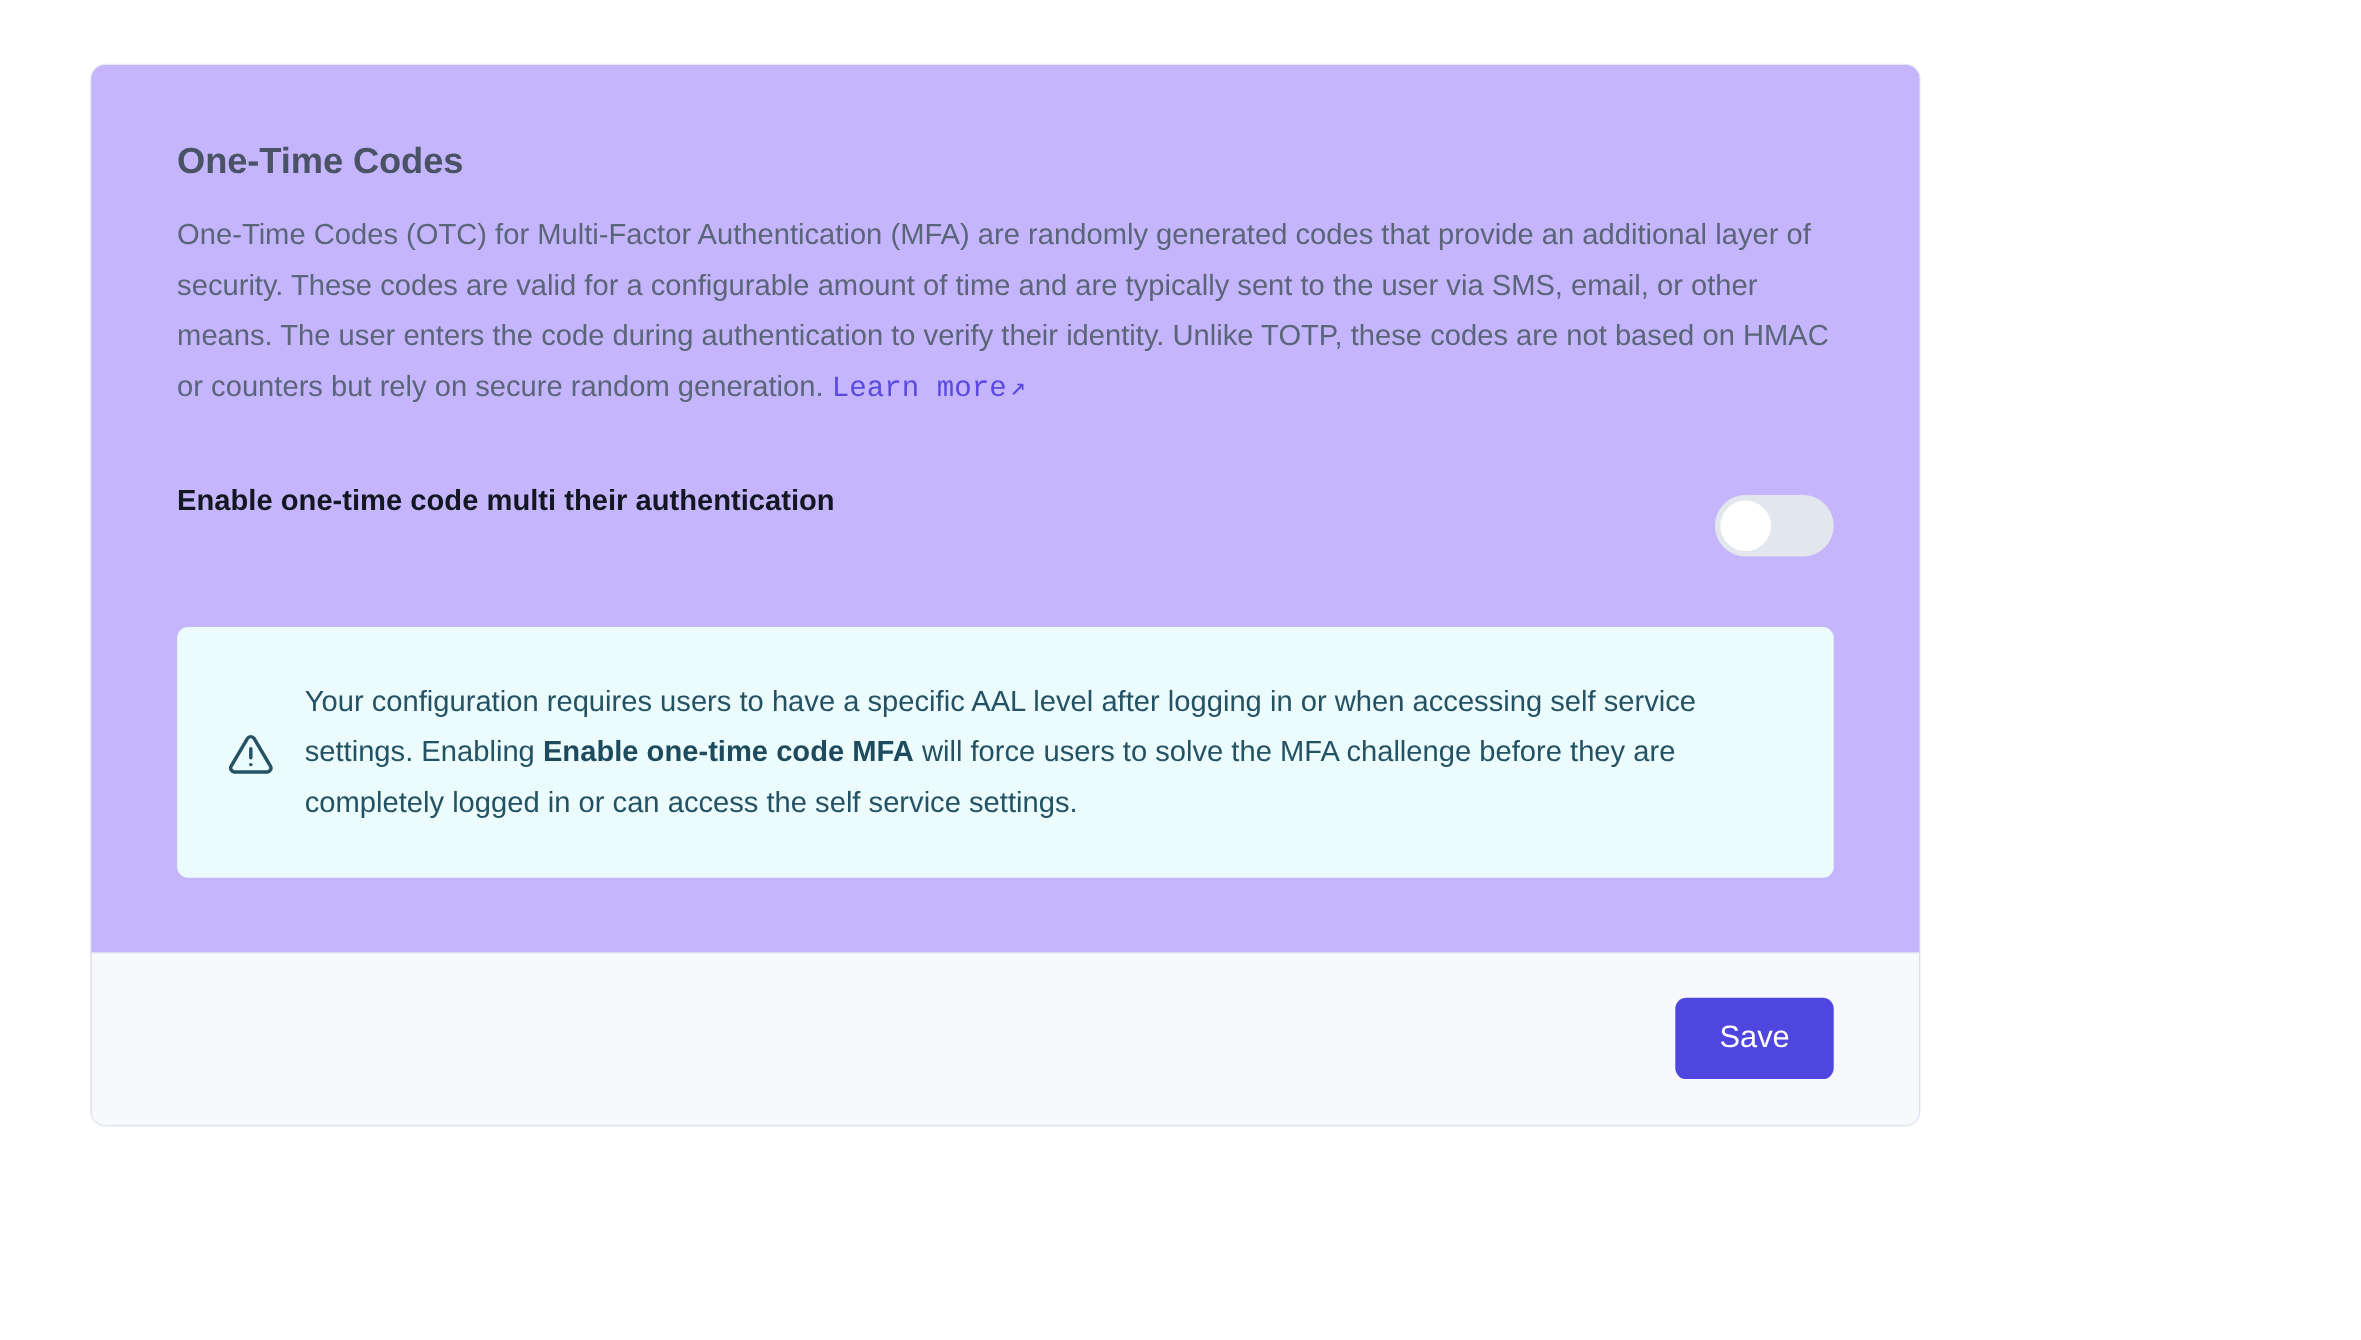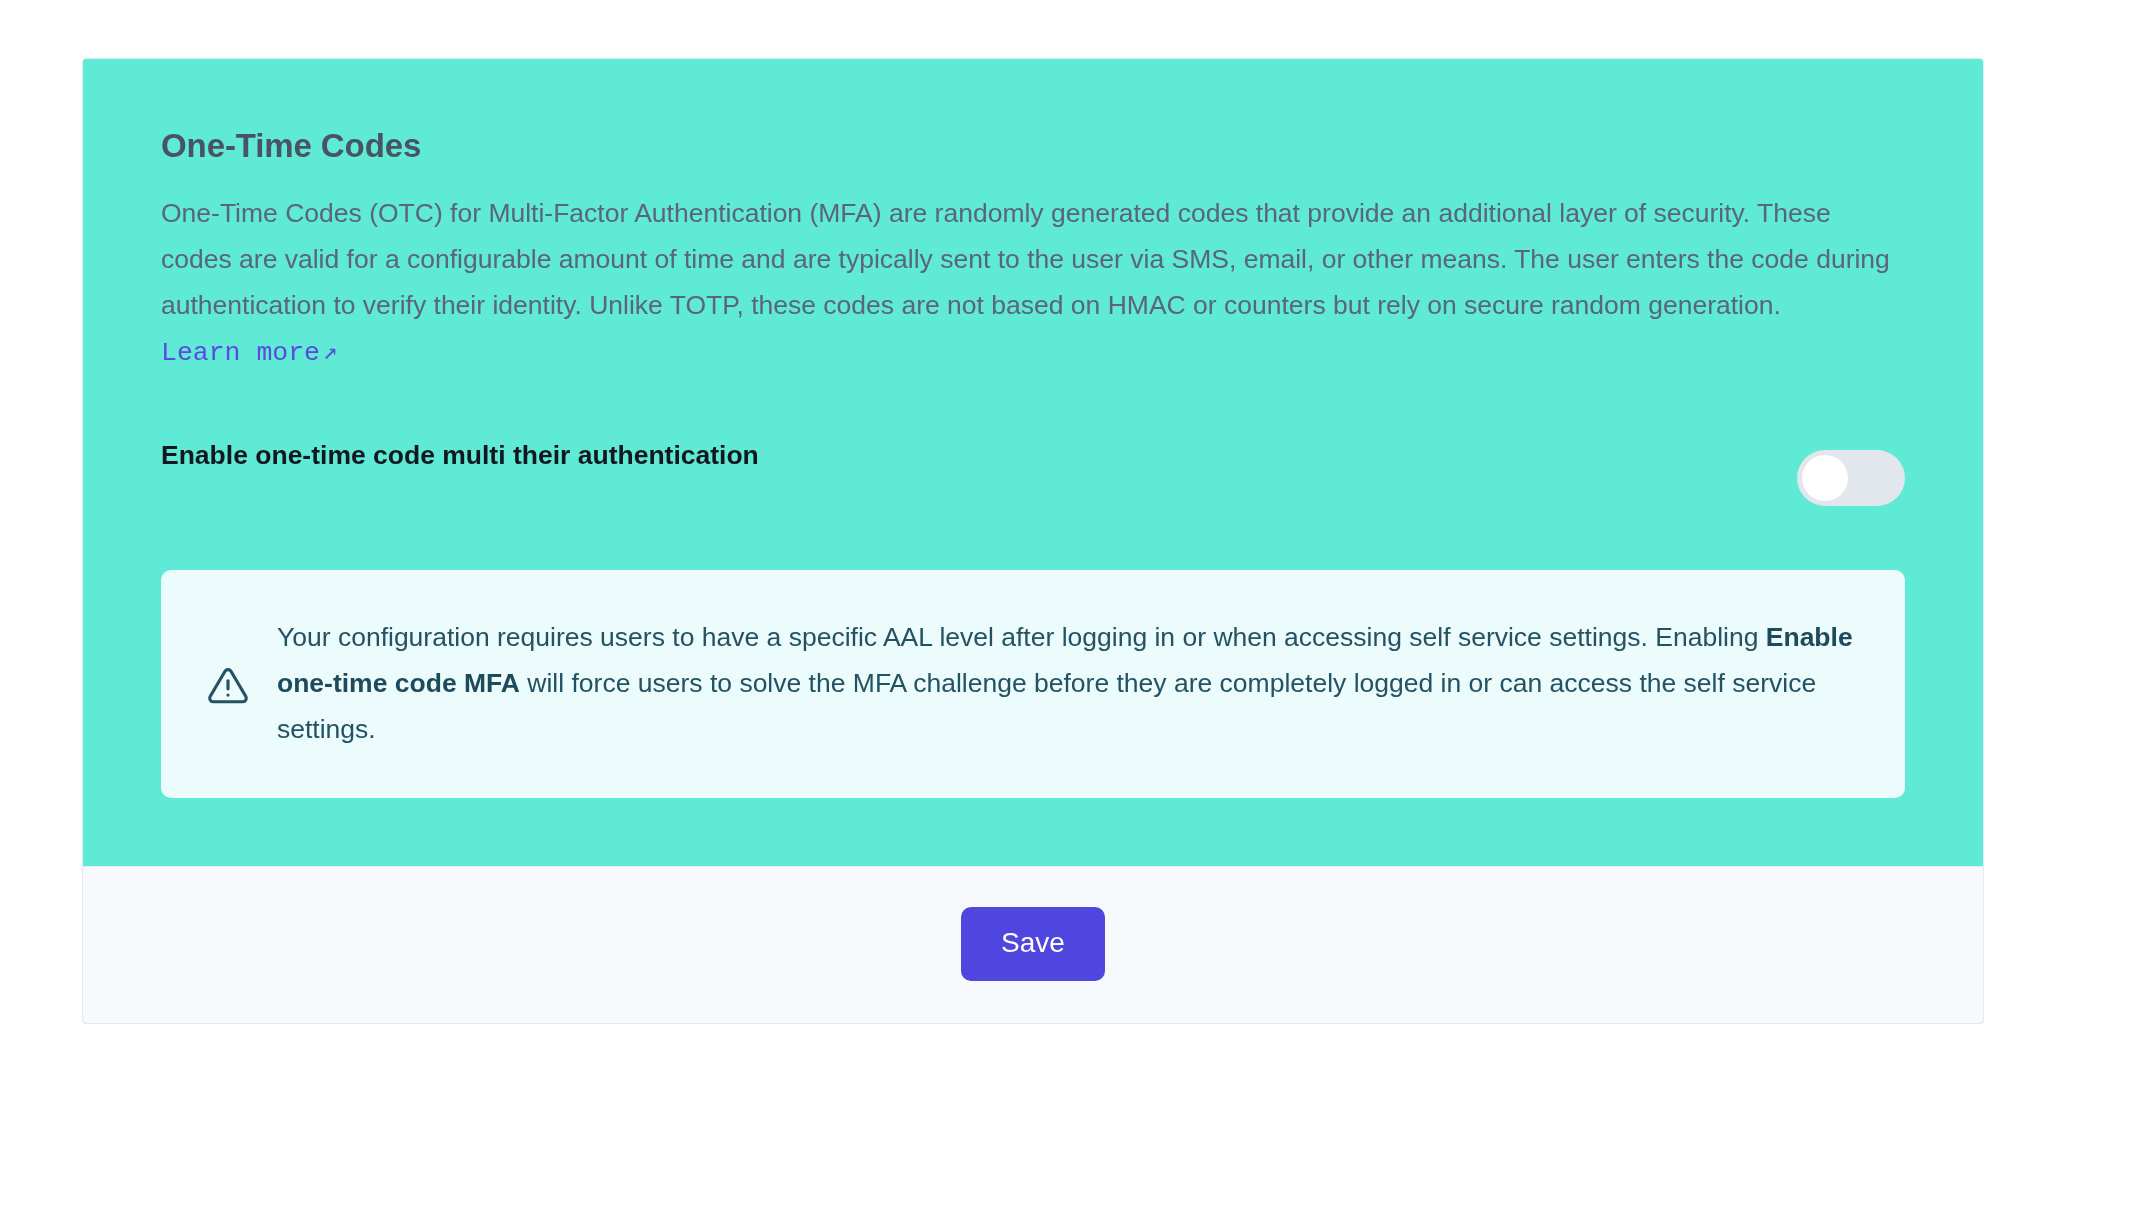--- a/index.html
+++ b/index.html
@@ -20,24 +20,24 @@
     height: 1218px;
     background: #ffffff;
     box-sizing: border-box;
   }
 
   
   .card {
     position: absolute;
     left: 82px;
     top: 58px;
-    width: 1902px;
-    background: #5eead4;
+    width: 1664px;
+    background: #c4b5fd;
     border: 1.5px solid #e4e8ef;
-    border-radius: 4px;
+    border-radius: 14px;
     box-sizing: border-box;
     overflow: hidden;
   }
 
   .card-body {
     padding: 66px 78px 0 78px;
   }
 
   
   .card-title {
@@ -148,21 +148,21 @@
     font-weight: 700;
     color: #1d4a5c;
   }
 
   
   .card-footer {
     background: #f8f9fc;
     border-top: 1.5px solid #e8ebf1;
     padding: 40px 78px 42px 78px;
     display: flex;
-    justify-content: center;
+    justify-content: flex-end;
     align-items: center;
   }
   .save-button {
     font-family: "Liberation Sans", sans-serif;
     font-size: 28px;
     line-height: 1;
     color: #ffffff;
     background: #4f46df;
     border: none;
     border-radius: 10px;

